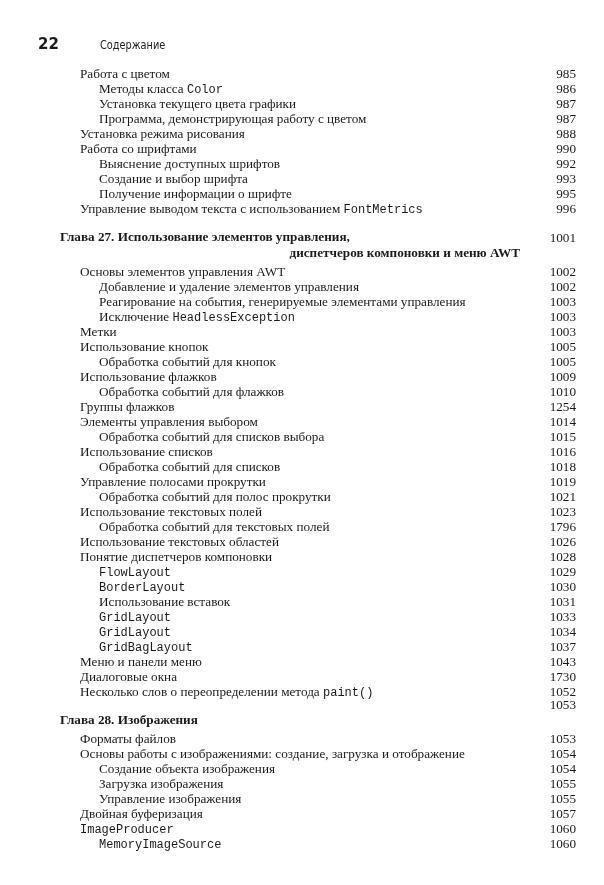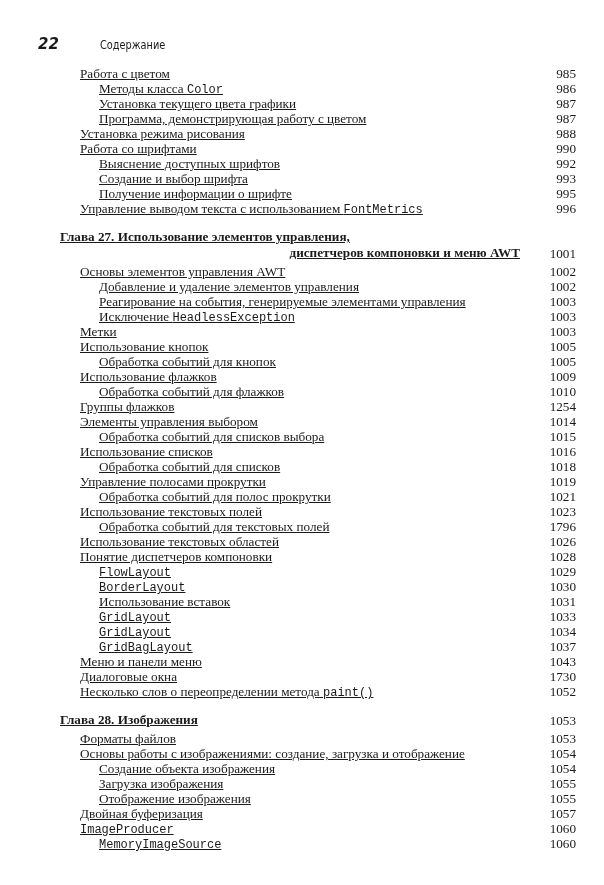--- a/index.html
+++ b/index.html
@@ -1,28 +1,28 @@
 <!DOCTYPE html>
 <html><head>
 <meta charset="utf-8">
 <style>
   html, body { margin:0; padding:0; background:#ffffff; }
   body { width:604px; height:885px; position:relative; overflow:hidden; color:#1a1a1a; }
-  .hdr-num { position:absolute; left:38px; top:35px; font-family:"DejaVu Sans", sans-serif; font-weight:bold; font-size:15px;font-style:italic; }
+  .hdr-num { position:absolute; left:38px; top:35px; font-family:"DejaVu Sans", sans-serif; font-weight:bold; font-size:15px; }
   .hdr-title { position:absolute; left:100px; top:38px; font-family:"DejaVu Sans", sans-serif; font-size:11.5px; transform:scaleX(0.85); transform-origin:left; }
   .toc { position:absolute; left:0; top:66px; width:604px; }
   .row { position:relative; height:15px; line-height:15px; font-family:"Liberation Serif", serif; font-size:13.2px; white-space:nowrap; }
-  .row .t { position:absolute;text-decoration:underline; }
+  .row .t { position:absolute; }
   .row .p { position:absolute; right:28px; }
   .l1 .t { left:80px; }
   .l2 .t { left:99px; }
   .ch { height:auto; font-weight:bold; margin-top:13px; margin-bottom:3px; }
   .ch .t { position:relative; left:60px; display:block; width:460px; white-space:normal; line-height:16px; padding-left:0; }
   .ch .t .cont { display:block; padding-left:100px;text-align:right; }
-  .ch .p { bottom:0; font-weight:normal; }
+  .ch .p { bottom:16px; font-weight:normal; }
   .mono { font-family:"Liberation Mono", monospace; font-size:12px;text-align:center; }
 </style>
 </head>
 <body>
 
 <div class="hdr-num">22</div>
 <div class="hdr-title">Содержание</div>
 
 <div class="toc" id="toc">
     <div class="row l1">
@@ -199,21 +199,21 @@
     </div>
     <div class="row l2">
       <span class="t"><span>Создание объекта изображения</span></span>
       <span class="p">1054</span>
     </div>
     <div class="row l2">
       <span class="t"><span>Загрузка изображения</span></span>
       <span class="p">1055</span>
     </div>
     <div class="row l2">
-      <span class="t"><span>Отображение изображения</span></span>
+      <span class="t"><span>Управление изображения</span></span>
       <span class="p">1055</span>
     </div>
     <div class="row l1">
       <span class="t"><span>Двойная буферизация</span></span>
       <span class="p">1057</span>
     </div>
     <div class="row l1">
       <span class="t"><span></span><span class="mono">ImageProducer</span></span>
       <span class="p">1060</span>
     </div>

